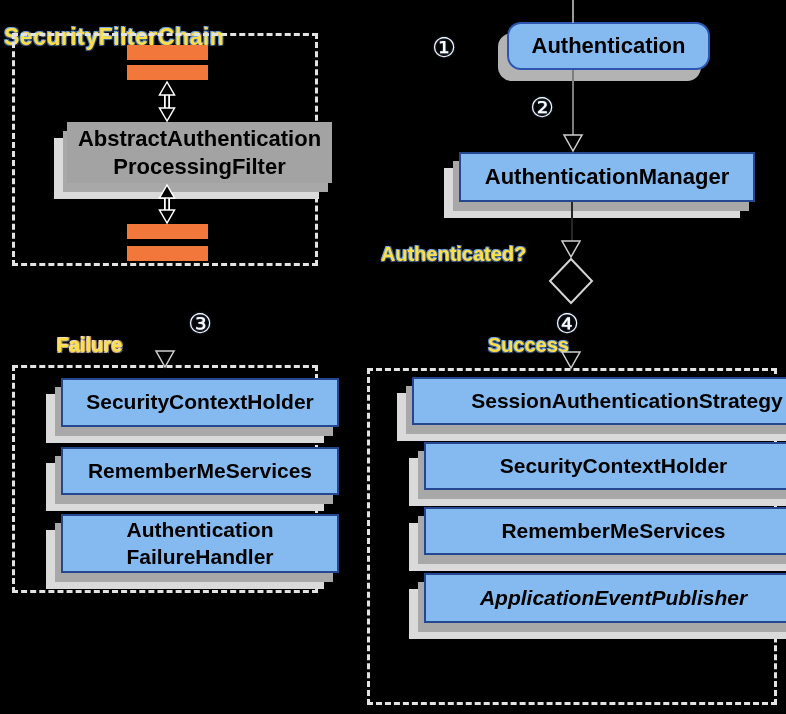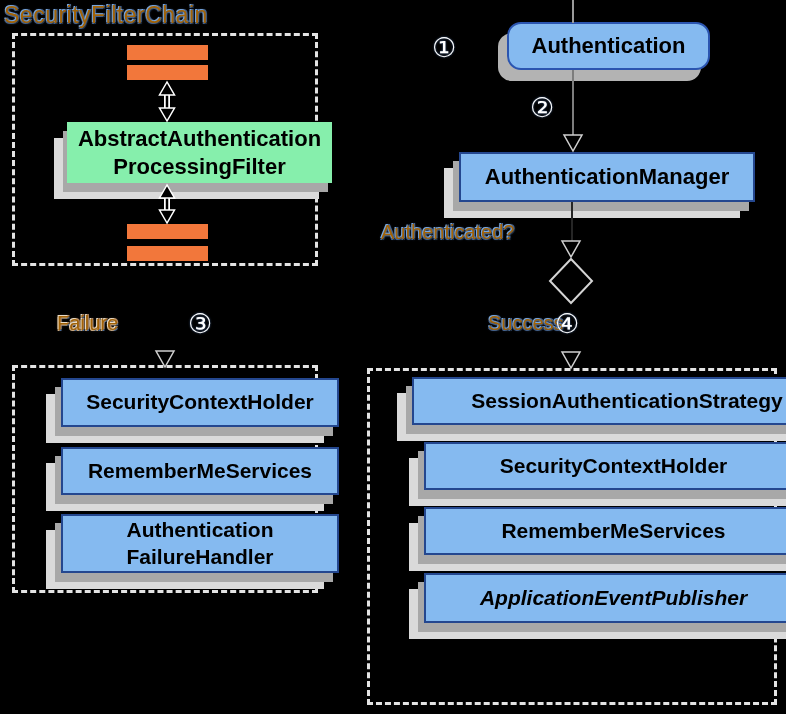--- a/index.html
+++ b/index.html
@@ -16,26 +16,26 @@
     box-shadow:-6px 9px 0 #a8a8a8,-15px 16px 0 #dadada;
     display:flex;align-items:center;justify-content:center;text-align:center;
     font-weight:bold;font-size:21px;color:#000;line-height:1.25;white-space:pre-line;margin-left:32px;
   }
   .node.rounded{
     border-radius:14px;border:2px solid #2b55b0;
     box-shadow:-9px 11px 0 #b3b3b3;font-size:22px;
   }
   .node.manager{font-size:22px;}
   .node.orange{
-    background:#86efac;border:none;font-size:22px;
+    background:#a3a3a3;border:none;font-size:22px;
     box-shadow:-4px 9px 0 #a8a8a8,-13px 16px 0 #dadada;
   }
   .filter-bar{position:absolute;width:81px;height:15px;background:#f2773b;}
   
-  .label{position:absolute;font-weight:normal;font-size:20px;color:#a16207;white-space:nowrap;}
+  .label{position:absolute;font-weight:bold;font-size:20px;color:#fde047;white-space:nowrap;margin-top:22px;}
   .blue-glow{text-shadow:-1px -1px 0 #79a7dd,1px -1px 0 #45628c,-1px 1px 0 #45628c,1px 1px 0 #243549,0 0 3px rgba(100,150,220,.55);}
   .warm-glow{text-shadow:-1px -1px 0 #eadcc6,1px -1px 0 #b08560,-1px 1px 0 #caa87f,1px 1px 0 #4a6a96,0 0 3px rgba(230,200,160,.5);}
   .title{font-size:23px;letter-spacing:0.5px;}
   .circled{
     position:absolute;color:#ffffff;font-size:27px;line-height:1;font-weight:normal;
     font-family:"DejaVu Sans",sans-serif;text-shadow:0 0 2px #4a6a9a;
   }
   svg.overlay{position:absolute;left:0;top:0;pointer-events:none;}
 </style>
 </head>

